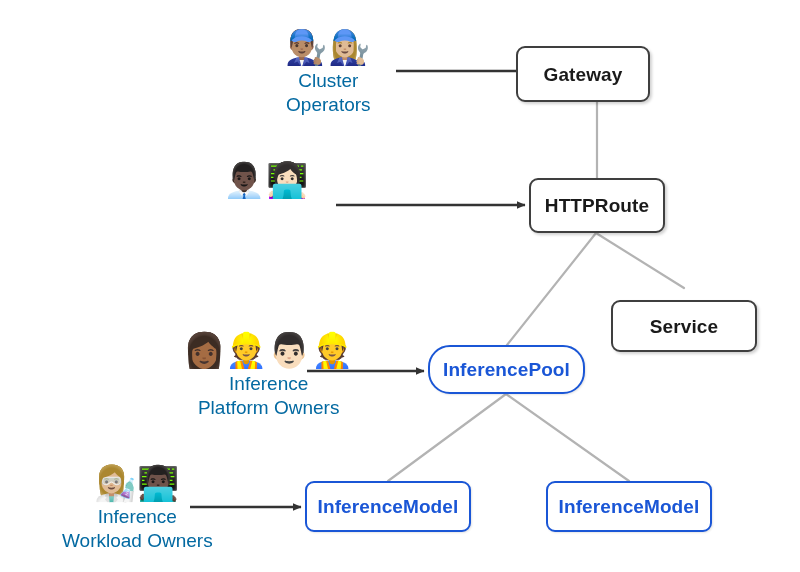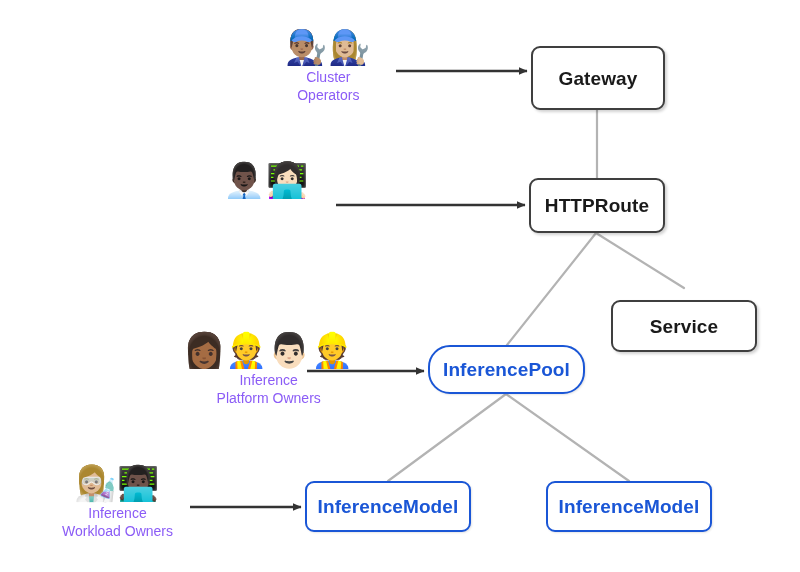--- a/index.html
+++ b/index.html
@@ -68,23 +68,23 @@
   .persona-emojis {
     font-size: 34px;
     line-height: 1.05;
     letter-spacing: 1px;
     white-space: nowrap;
     font-family: "DejaVu Sans", sans-serif;
   }
   .persona-name {
     margin-top: 3px;
     text-align: center;
-    font-size: 14px;
+    font-size: 19px;
     line-height: 1.28;
-    color: #8b5cf6;
+    color: #0369a1;
     white-space: pre-line;
     font-weight: normal;
   }
 </style>
 </head>
 <body>
 
 <div id="diagram">
 
   <svg id="edge-layer" width="800" height="572" viewBox="0 0 800 572" xmlns="http://www.w3.org/2000/svg">
@@ -102,21 +102,21 @@
       </g>
     <g id="arrows-group">
         <line x1="396" y1="71" x2="527" y2="71" stroke="#333333" stroke-width="2.4" marker-end="url(#arrowhead)"></line>
         <line x1="336" y1="205" x2="525" y2="205" stroke="#333333" stroke-width="2.4" marker-end="url(#arrowhead)"></line>
         <line x1="307" y1="371" x2="424" y2="371" stroke="#333333" stroke-width="2.4" marker-end="url(#arrowhead)"></line>
         <line x1="190" y1="507" x2="301" y2="507" stroke="#333333" stroke-width="2.4" marker-end="url(#arrowhead)"></line>
       </g>
   </svg>
 
   <div id="nodes-host">
-      <div class="node" style="left: 531px; top: 46px; width: 134px; height: 64px;">
+      <div class="node" style="left: 516px; top: 46px; width: 134px; height: 56px;">
         <span class="node-label">Gateway</span>
       </div>
       <div class="node" style="left: 529px; top: 178px; width: 136px; height: 55px;">
         <span class="node-label">HTTPRoute</span>
       </div>
       <div class="node" style="left: 611px; top: 300px; width: 146px; height: 52px;">
         <span class="node-label">Service</span>
       </div>
       <div class="node accent" style="left: 428px; top: 345px; width: 157px; height: 49px; border-radius: 22px;">
         <span class="node-label">InferencePool</span>

